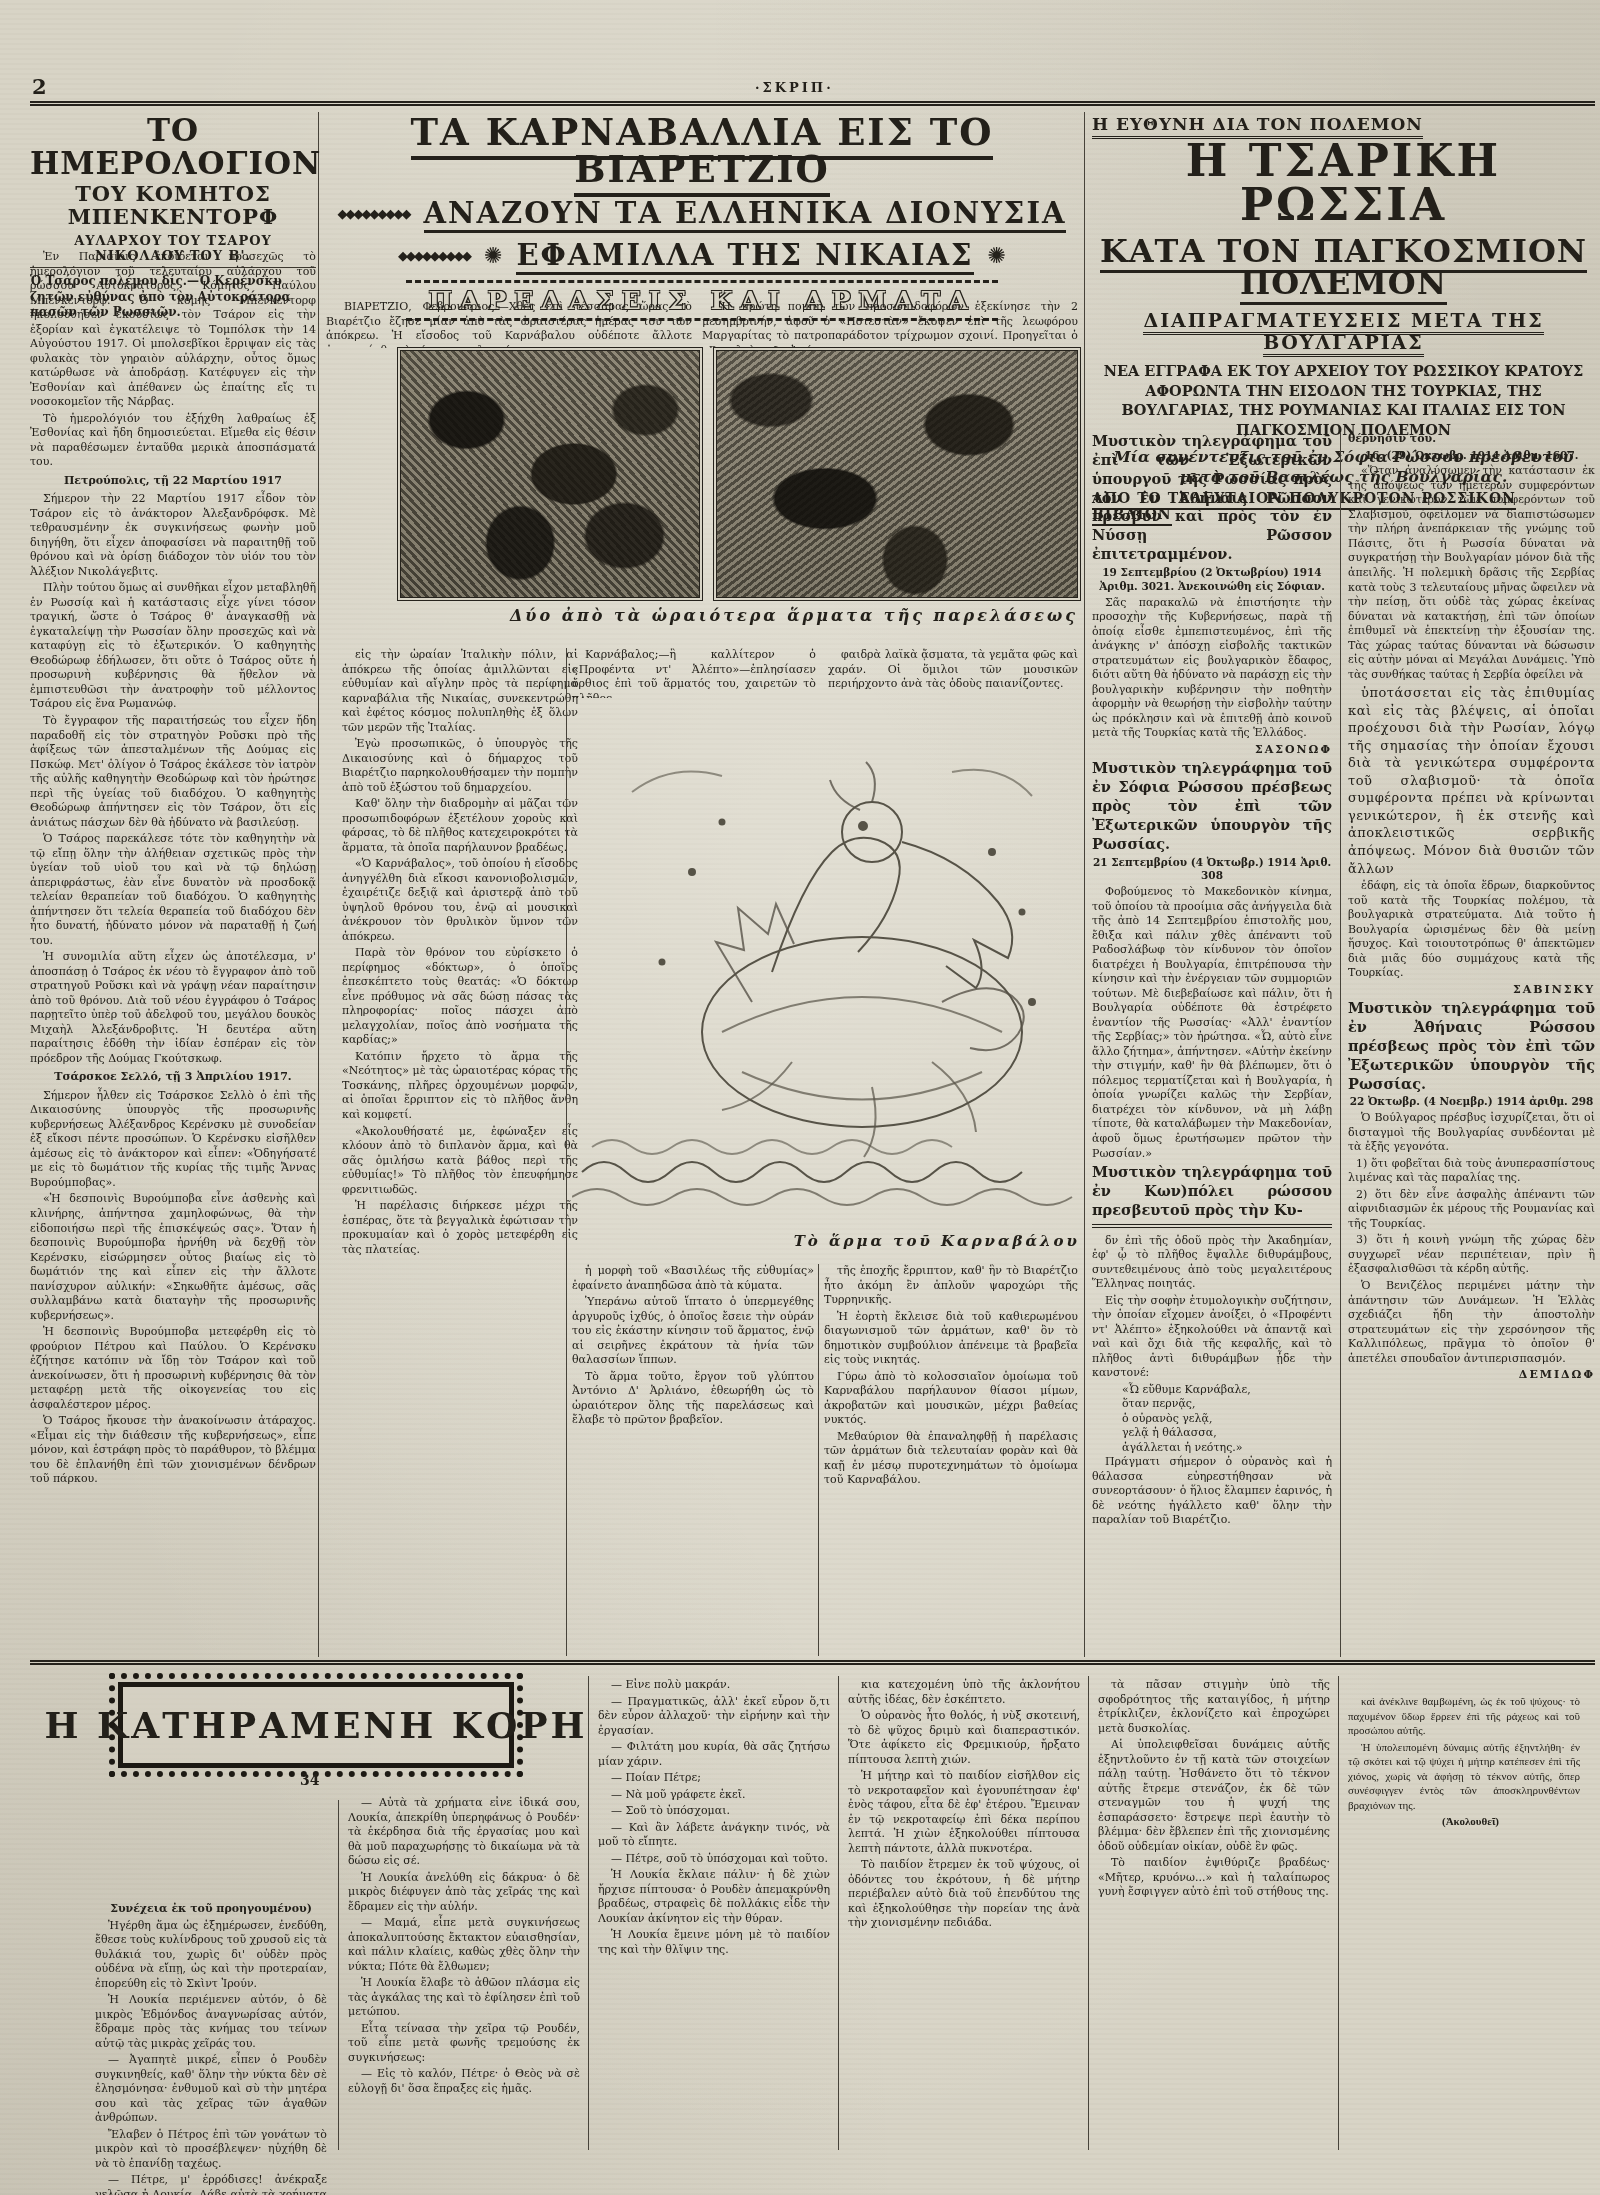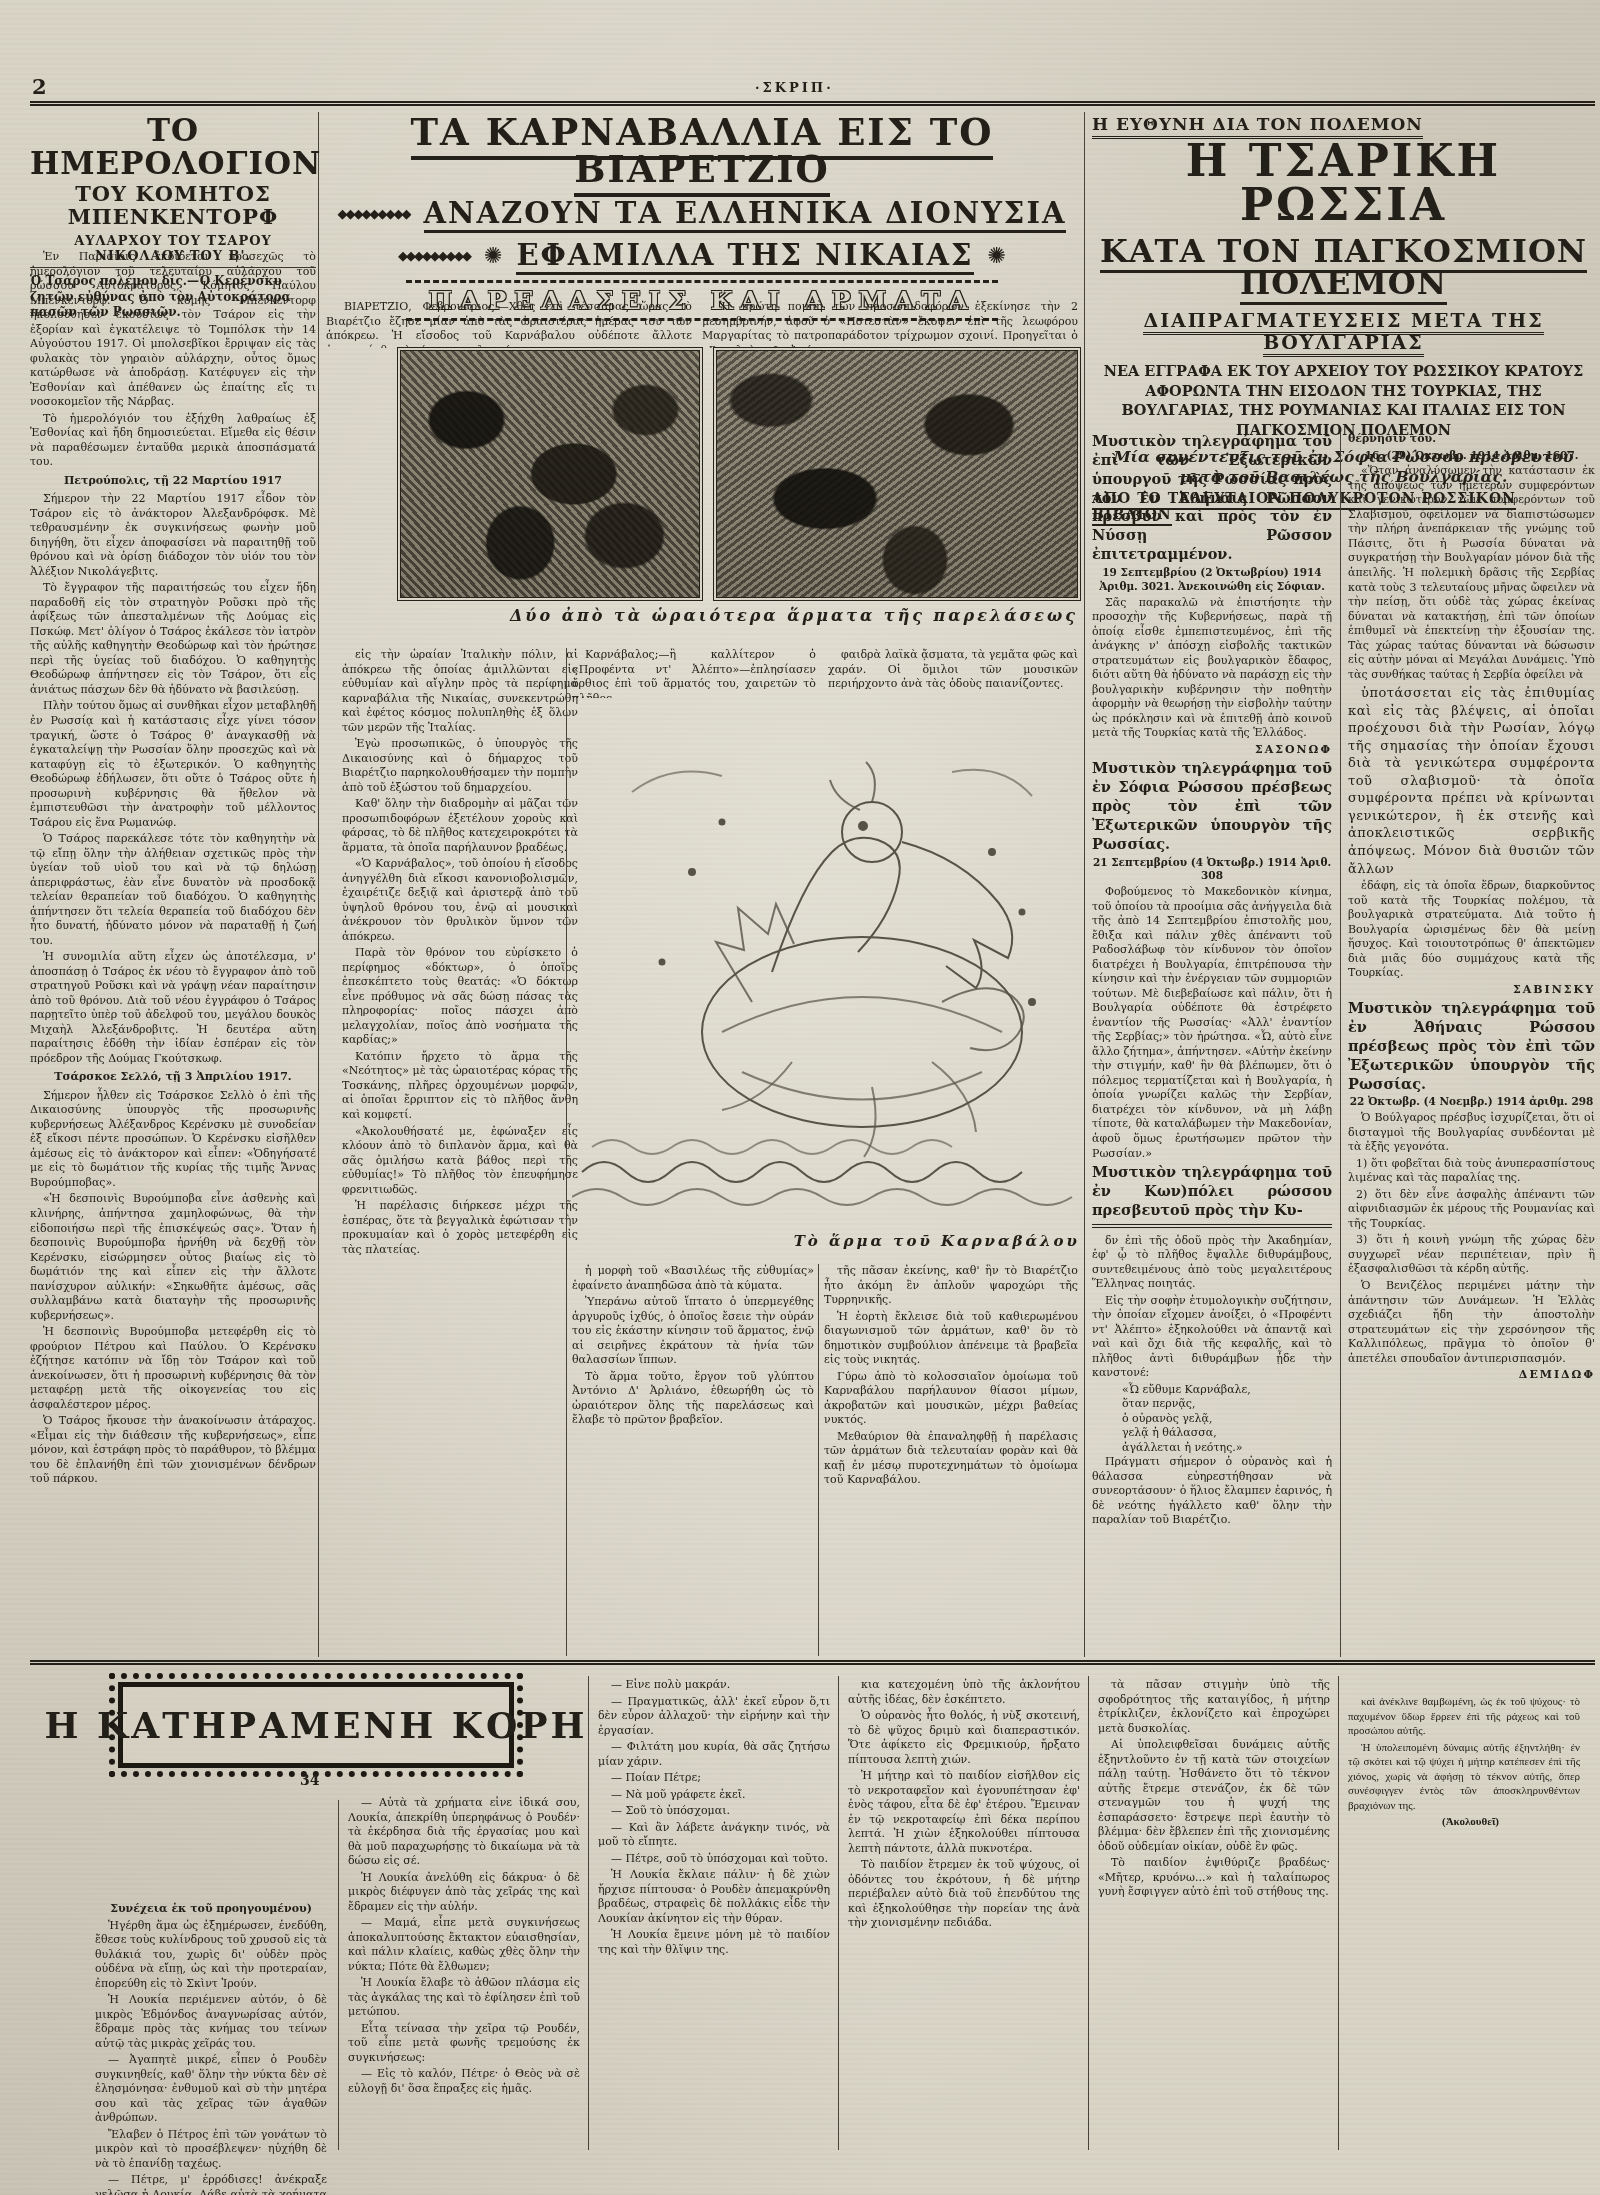--- a/index.html
+++ b/index.html
@@ -102,22 +102,22 @@
     <div class="lead">Ὁ Τσάρος πολέμου δίς.—Ὁ Κερένσκυ ζητῶν εὐθύνας ἀπὸ τὸν Αὐτοκράτορα πασῶν τῶν Ρωσσιῶν.</div>
   </section>
   <div class="col" style="left:30px;top:250px;width:286px;height:1395px;">
     <div>
         <p>Ἐν Παρισίοις ἐκδίδεται προσεχῶς τὸ ἡμερολόγιον τοῦ τελευταίου αὐλάρχου τοῦ ρώσσου Αὐτοκράτορος, Κόμητος Παύλου Μπένκεντορφ. Ὁ κόμης Μπένκεντορφ ἠκολούθησεν ἑκουσίως τὸν Τσάρον εἰς τὴν ἐξορίαν καὶ ἐγκατέλειψε τὸ Τομπόλσκ τὴν 14 Αὐγούστου 1917. Οἱ μπολσεβῖκοι ἔρριψαν εἰς τὰς φυλακὰς τὸν γηραιὸν αὐλάρχην, οὗτος ὅμως κατώρθωσε νὰ ἀποδράσῃ. Κατέφυγεν εἰς τὴν Ἐσθονίαν καὶ ἀπέθανεν ὡς ἐπαίτης εἴς τι νοσοκομεῖον τῆς Νάρβας.</p>
         <p>Τὸ ἡμερολόγιόν του ἐξήχθη λαθραίως ἐξ Ἐσθονίας καὶ ἤδη δημοσιεύεται. Εἴμεθα εἰς θέσιν νὰ παραθέσωμεν ἐνταῦθα μερικὰ ἀποσπάσματά του.</p>
       </div>
     <p class="dateline">Πετρούπολις, τῇ 22 Μαρτίου 1917</p>
     <div>
         <p>Σήμερον τὴν 22 Μαρτίου 1917 εἶδον τὸν Τσάρον εἰς τὸ ἀνάκτορον Ἀλεξανδρόφσκ. Μὲ τεθραυσμένην ἐκ συγκινήσεως φωνὴν μοῦ διηγήθη, ὅτι εἶχεν ἀποφασίσει νὰ παραιτηθῇ τοῦ θρόνου καὶ νὰ ὁρίσῃ διάδοχον τὸν υἱόν του τὸν Ἀλέξιον Νικολάγεβιτς.</p>
+        <p>Πλὴν τούτου ὅμως αἱ συνθῆκαι εἶχον μεταβληθῆ ἐν Ρωσσίᾳ καὶ ἡ κατάστασις εἶχε γίνει τόσον τραγική, ὥστε ὁ Τσάρος θ' ἀναγκασθῇ νὰ ἐγκαταλείψῃ τὴν Ρωσσίαν ὅλην προσεχῶς καὶ νὰ καταφύγῃ εἰς τὸ ἐξωτερικόν. Ὁ καθηγητὴς Θεοδώρωφ ἐδήλωσεν, ὅτι οὔτε ὁ Τσάρος οὔτε ἡ προσωρινὴ κυβέρνησις θὰ ἤθελον νὰ ἐμπιστευθῶσι τὴν ἀνατροφὴν τοῦ μέλλοντος Τσάρου εἰς ἕνα Ρωμανώφ.</p>
         <p>Τὸ ἔγγραφον τῆς παραιτήσεώς του εἶχεν ἤδη παραδοθῆ εἰς τὸν στρατηγὸν Ροῦσκι πρὸ τῆς ἀφίξεως τῶν ἀπεσταλμένων τῆς Δούμας εἰς Πσκώφ. Μετ' ὀλίγον ὁ Τσάρος ἐκάλεσε τὸν ἰατρὸν τῆς αὐλῆς καθηγητὴν Θεοδώρωφ καὶ τὸν ἠρώτησε περὶ τῆς ὑγείας τοῦ διαδόχου. Ὁ καθηγητὴς Θεοδώρωφ ἀπήντησεν εἰς τὸν Τσάρον, ὅτι εἷς ἀνιάτως πάσχων δὲν θὰ ἠδύνατο νὰ βασιλεύσῃ.</p>
-        <p>Πλὴν τούτου ὅμως αἱ συνθῆκαι εἶχον μεταβληθῆ ἐν Ρωσσίᾳ καὶ ἡ κατάστασις εἶχε γίνει τόσον τραγική, ὥστε ὁ Τσάρος θ' ἀναγκασθῇ νὰ ἐγκαταλείψῃ τὴν Ρωσσίαν ὅλην προσεχῶς καὶ νὰ καταφύγῃ εἰς τὸ ἐξωτερικόν. Ὁ καθηγητὴς Θεοδώρωφ ἐδήλωσεν, ὅτι οὔτε ὁ Τσάρος οὔτε ἡ προσωρινὴ κυβέρνησις θὰ ἤθελον νὰ ἐμπιστευθῶσι τὴν ἀνατροφὴν τοῦ μέλλοντος Τσάρου εἰς ἕνα Ρωμανώφ.</p>
         <p>Ὁ Τσάρος παρεκάλεσε τότε τὸν καθηγητὴν νὰ τῷ εἴπῃ ὅλην τὴν ἀλήθειαν σχετικῶς πρὸς τὴν ὑγείαν τοῦ υἱοῦ του καὶ νὰ τῷ δηλώσῃ ἀπεριφράστως, ἐὰν εἶνε δυνατὸν νὰ προσδοκᾷ τελείαν θεραπείαν τοῦ διαδόχου. Ὁ καθηγητὴς ἀπήντησεν ὅτι τελεία θεραπεία τοῦ διαδόχου δὲν ἦτο δυνατή, ἠδύνατο μόνον νὰ παραταθῇ ἡ ζωή του.</p>
         <p>Ἡ συνομιλία αὕτη εἶχεν ὡς ἀποτέλεσμα, ν' ἀποσπάσῃ ὁ Τσάρος ἐκ νέου τὸ ἔγγραφον ἀπὸ τοῦ στρατηγοῦ Ροῦσκι καὶ νὰ γράψῃ νέαν παραίτησιν ἀπὸ τοῦ θρόνου. Διὰ τοῦ νέου ἐγγράφου ὁ Τσάρος παρῃτεῖτο ὑπὲρ τοῦ ἀδελφοῦ του, μεγάλου δουκὸς Μιχαὴλ Ἀλεξάνδροβιτς. Ἡ δευτέρα αὕτη παραίτησις ἐδόθη τὴν ἰδίαν ἑσπέραν εἰς τὸν πρόεδρον τῆς Δούμας Γκούτσκωφ.</p>
       </div>
     <p class="dateline">Τσάρσκοε Σελλό, τῇ 3 Ἀπριλίου 1917.</p>
     <div>
         <p>Σήμερον ἦλθεν εἰς Τσάρσκοε Σελλὸ ὁ ἐπὶ τῆς Δικαιοσύνης ὑπουργὸς τῆς προσωρινῆς κυβερνήσεως Ἀλέξανδρος Κερένσκυ μὲ συνοδείαν ἐξ εἴκοσι πέντε προσώπων. Ὁ Κερένσκυ εἰσῆλθεν ἀμέσως εἰς τὸ ἀνάκτορον καὶ εἶπεν: «Ὁδηγήσατέ με εἰς τὸ δωμάτιον τῆς κυρίας τῆς τιμῆς Ἄννας Βυρούμποβας».</p>
         <p>«Ἡ δεσποινὶς Βυρούμποβα εἶνε ἀσθενὴς καὶ κλινήρης, ἀπήντησα χαμηλοφώνως, θὰ τὴν εἰδοποιήσω περὶ τῆς ἐπισκέψεώς σας». Ὅταν ἡ δεσποινὶς Βυρούμποβα ἠρνήθη νὰ δεχθῇ τὸν Κερένσκυ, εἰσώρμησεν οὗτος βιαίως εἰς τὸ δωμάτιόν της καὶ εἶπεν εἰς τὴν ἄλλοτε πανίσχυρον αὐλικήν: «Σηκωθῆτε ἀμέσως, σᾶς συλλαμβάνω κατὰ διαταγὴν τῆς προσωρινῆς κυβερνήσεως».</p>
         <p>Ἡ δεσποινὶς Βυρούμποβα μετεφέρθη εἰς τὸ φρούριον Πέτρου καὶ Παύλου. Ὁ Κερένσκυ ἐζήτησε κατόπιν νὰ ἴδῃ τὸν Τσάρον καὶ τοῦ ἀνεκοίνωσεν, ὅτι ἡ προσωρινὴ κυβέρνησις θὰ τὸν μεταφέρῃ μετὰ τῆς οἰκογενείας του εἰς ἀσφαλέστερον μέρος.</p>
         <p>Ὁ Τσάρος ἤκουσε τὴν ἀνακοίνωσιν ἀτάραχος. «Εἶμαι εἰς τὴν διάθεσιν τῆς κυβερνήσεως», εἶπε μόνον, καὶ ἐστράφη πρὸς τὸ παράθυρον, τὸ βλέμμα του δὲ ἐπλανήθη ἐπὶ τῶν χιονισμένων δένδρων τοῦ πάρκου.</p>
       </div>
@@ -204,21 +204,21 @@
 
   <div class="col" style="left:572px;top:1264px;width:242px;height:392px;">
     <div>
         <p>ἡ μορφὴ τοῦ «Βασιλέως τῆς εὐθυμίας» ἐφαίνετο ἀναπηδῶσα ἀπὸ τὰ κύματα.</p>
         <p>Ὑπεράνω αὐτοῦ ἵπτατο ὁ ὑπερμεγέθης ἀργυροῦς ἰχθύς, ὁ ὁποῖος ἔσειε τὴν οὐράν του εἰς ἑκάστην κίνησιν τοῦ ἅρματος, ἐνῷ αἱ σειρῆνες ἐκράτουν τὰ ἡνία τῶν θαλασσίων ἵππων.</p>
         <p>Τὸ ἅρμα τοῦτο, ἔργον τοῦ γλύπτου Ἀντόνιο Δ' Ἀρλιάνο, ἐθεωρήθη ὡς τὸ ὡραιότερον ὅλης τῆς παρελάσεως καὶ ἔλαβε τὸ πρῶτον βραβεῖον.</p>
       </div>
   </div>
   <div class="col" style="left:824px;top:1264px;width:254px;height:392px;">
     <div>
-        <p>τῆς πᾶσαν ἐκείνης, καθ' ἣν τὸ Βιαρέτζιο ἦτο ἀκόμη ἓν ἁπλοῦν ψαροχώρι τῆς Τυρρηνικῆς.</p>
+        <p>τῆς ἐποχῆς ἔρριπτον, καθ' ἣν τὸ Βιαρέτζιο ἦτο ἀκόμη ἓν ἁπλοῦν ψαροχώρι τῆς Τυρρηνικῆς.</p>
         <p>Ἡ ἑορτὴ ἔκλεισε διὰ τοῦ καθιερωμένου διαγωνισμοῦ τῶν ἁρμάτων, καθ' ὃν τὸ δημοτικὸν συμβούλιον ἀπένειμε τὰ βραβεῖα εἰς τοὺς νικητάς.</p>
         <p>Γύρω ἀπὸ τὸ κολοσσιαῖον ὁμοίωμα τοῦ Καρναβάλου παρήλαυνον θίασοι μίμων, ἀκροβατῶν καὶ μουσικῶν, μέχρι βαθείας νυκτός.</p>
         <p>Μεθαύριον θὰ ἐπαναληφθῇ ἡ παρέλασις τῶν ἁρμάτων διὰ τελευταίαν φορὰν καὶ θὰ καῇ ἐν μέσῳ πυροτεχνημάτων τὸ ὁμοίωμα τοῦ Καρναβάλου.</p>
       </div>
   </div>
   <div class="vrule" style="left:566px;top:648px;height:1008px;"></div>
   <div class="vrule" style="left:818px;top:1264px;height:392px;"></div>
 
   <section class="abs" style="left:1092px;top:114px;width:503px;">
     <div><span class="kicker">Η ΕΥΘΥΝΗ ΔΙΑ ΤΟΝ ΠΟΛΕΜΟΝ</span></div>

